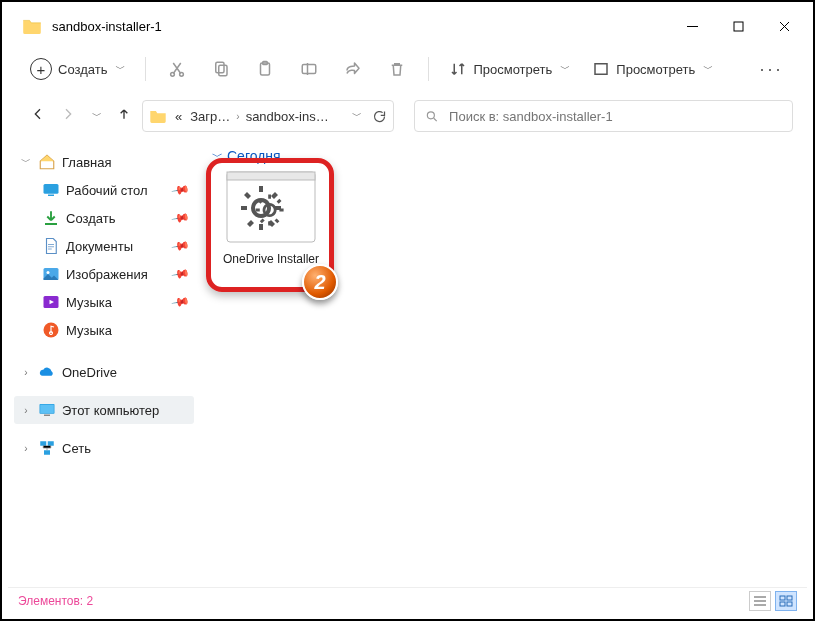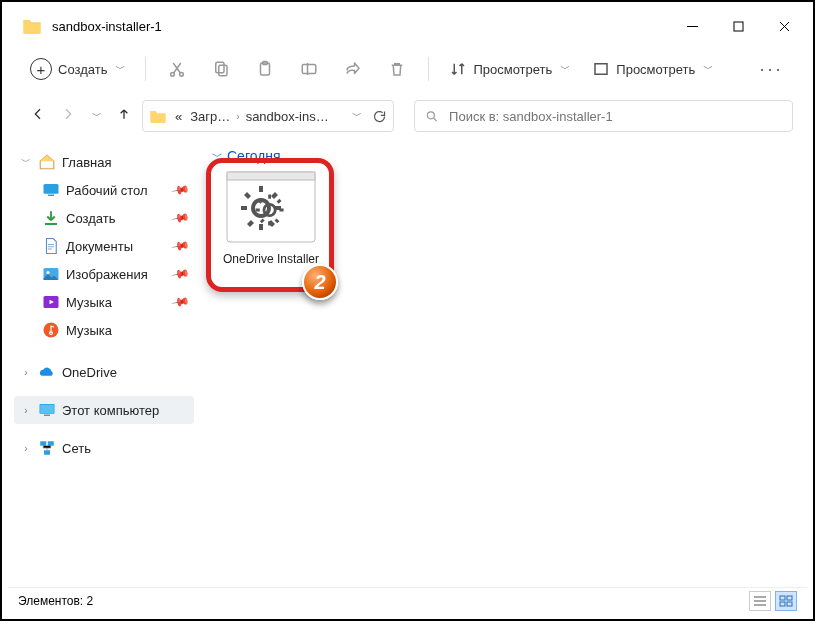--- a/index.html
+++ b/index.html
@@ -53,21 +53,21 @@
   .group-head .gchev { font-size: 11px; }
   .files { display: flex; gap: 28px; align-items: flex-start; padding-left: 4px; }
   .file { width: 110px; display: flex; flex-direction: column; align-items: center; gap: 6px; font-size: 12px; color: #222; }
   .file .thumb { width: 96px; height: 78px; display: flex; align-items: center; justify-content: center; position: relative; }
   .readme-thumb { width: 64px; height: 78px; border: 1px solid #ddd; border-radius: 2px; background: repeating-linear-gradient(#fff 0 6px, #eee 6px 7px); }
 
   .hi { position: absolute; border: 5px solid #d22; border-radius: 16px; left: -10px; top: -10px; right: -8px; bottom: -26px; box-shadow: 0 4px 8px rgba(0,0,0,.25); }
   .badge { position: absolute; right: -12px; bottom: -34px; width: 36px; height: 36px; border-radius: 50%; background: radial-gradient(circle at 35% 30%, #ffb070, #e05a00 60%, #8a2d00); color: #fff; font-weight: 800; font-size: 20px; display: flex; align-items: center; justify-content: center; border: 2px solid #fff; box-shadow: 0 4px 6px rgba(0,0,0,.4); font-style: italic; }
 
   
-  .status { height: 26px; border-top: 1px solid #eee; display: flex; align-items: center; padding: 0 10px; font-size: 12px; color: #000000; }
+  .status { height: 26px; border-top: 1px solid #eee; display: flex; align-items: center; padding: 0 10px; font-size: 12px; color: #ec4899; }
   .status .right { margin-left: auto; display: flex; gap: 4px; }
   .vbtn { width: 22px; height: 20px; border: 1px solid #ccc; display: flex; align-items: center; justify-content: center; }
   .vbtn.active { background: #cfe4ff; border-color: #7fb2ee; }
 </style>
 </head>
 <body>
 
 <div class="frame">
   <div class="inner">
 

